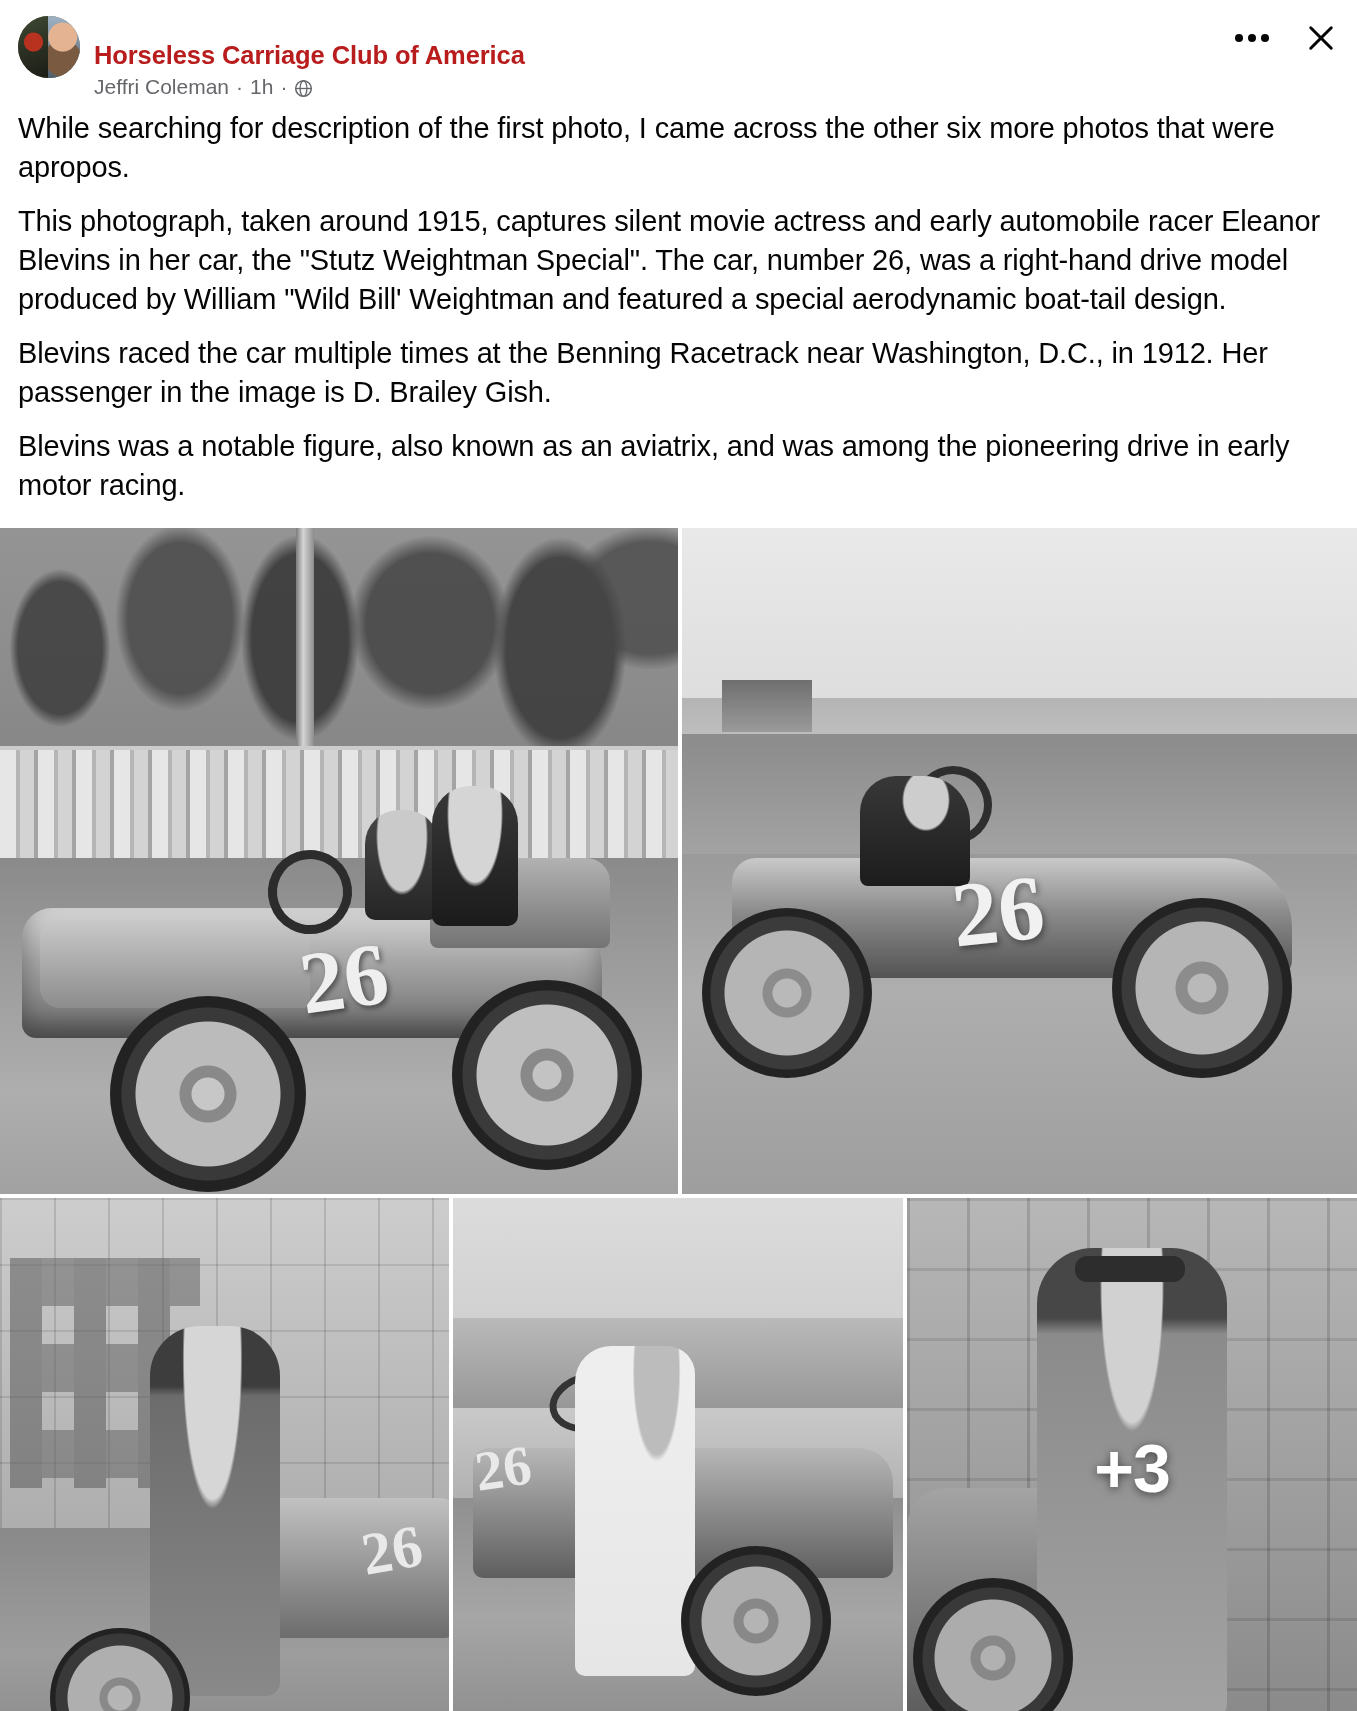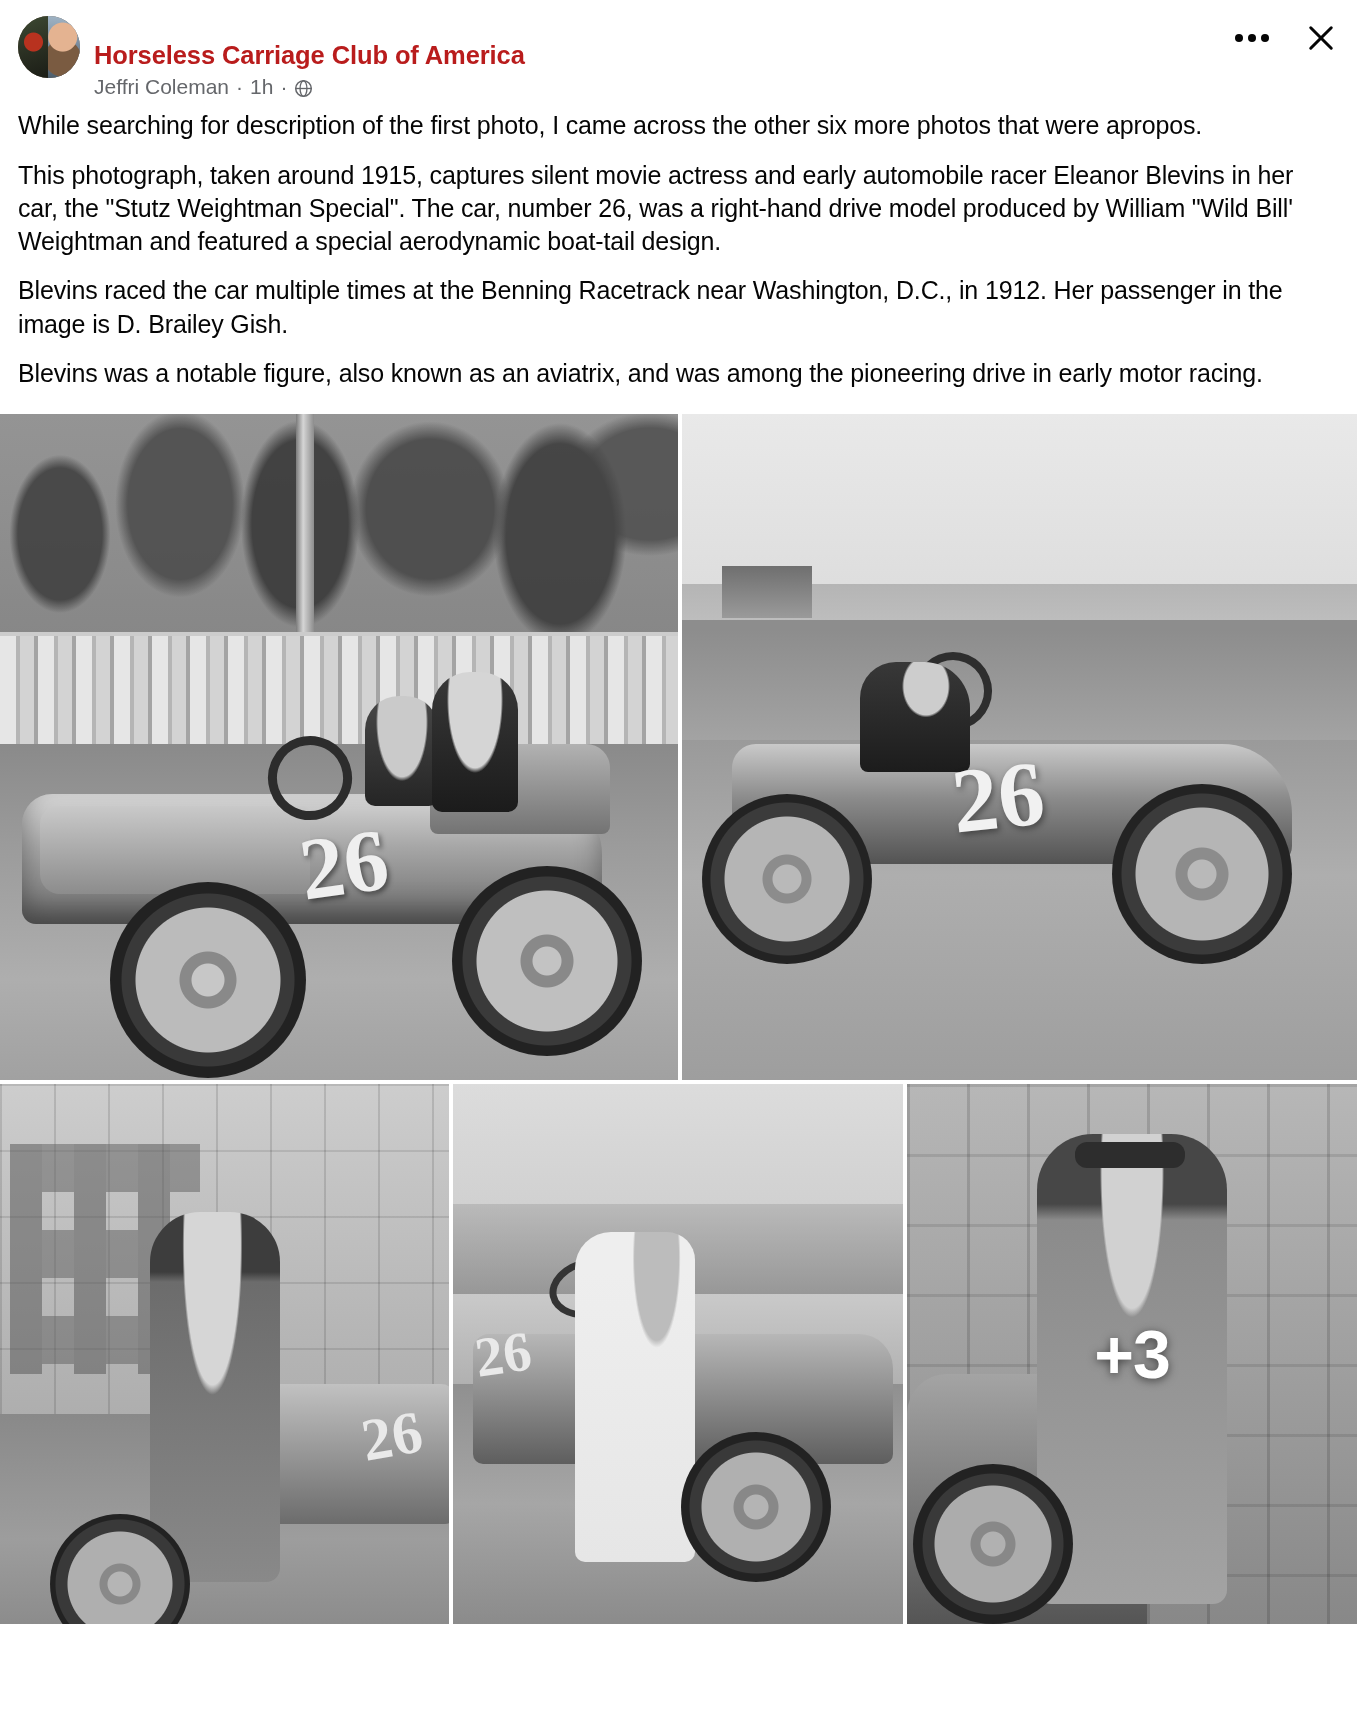--- a/index.html
+++ b/index.html
@@ -138,21 +138,21 @@
   }
   .close-icon::before { transform: translateX(-50%) rotate(45deg); }
   .close-icon::after  { transform: translateX(-50%) rotate(-45deg); }
 
   
   .post-body {
     padding: 4px 18px 10px 18px;
   }
   .post-body p {
     margin: 0 0 16px 0;
-    font-size: 25px;
+    font-size: 29px;
     line-height: 1.33;
     color: #050505;
     letter-spacing: -0.15px;
   }
   .post-body p:last-child { margin-bottom: 14px; }
 
   
   .photo-grid {
     width: 1357px;
     display: flex;

